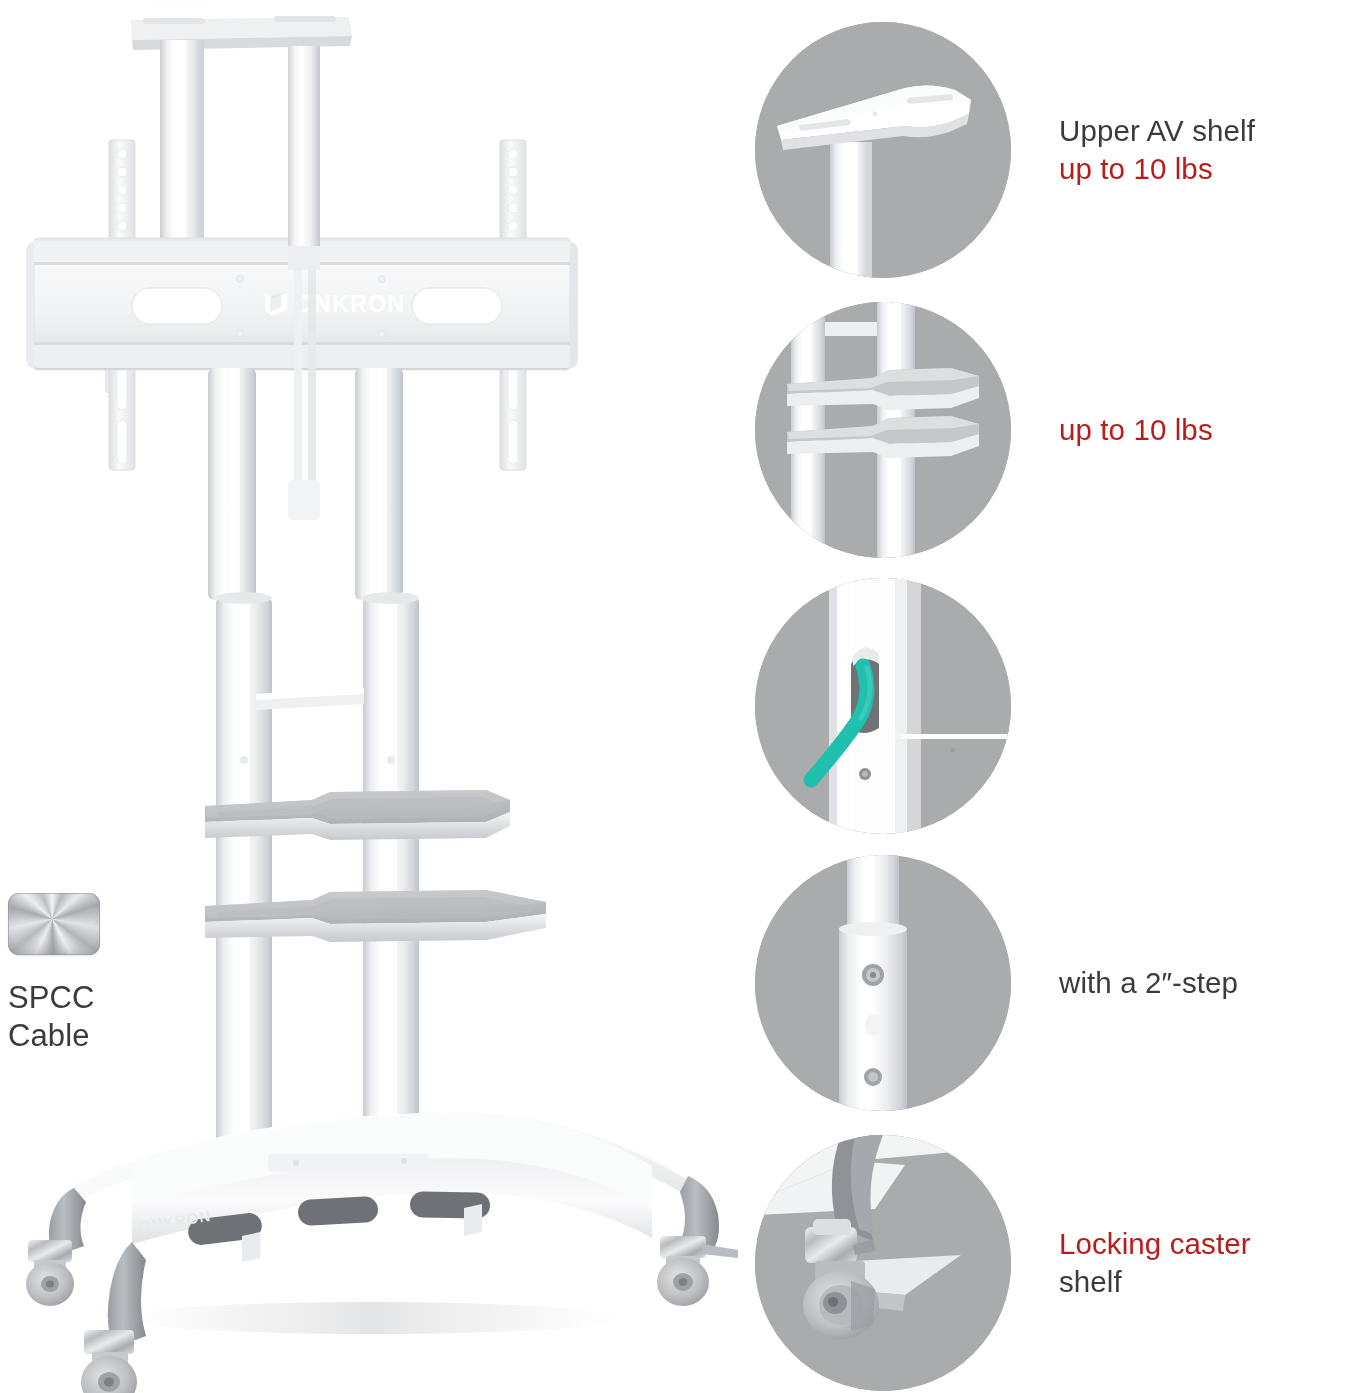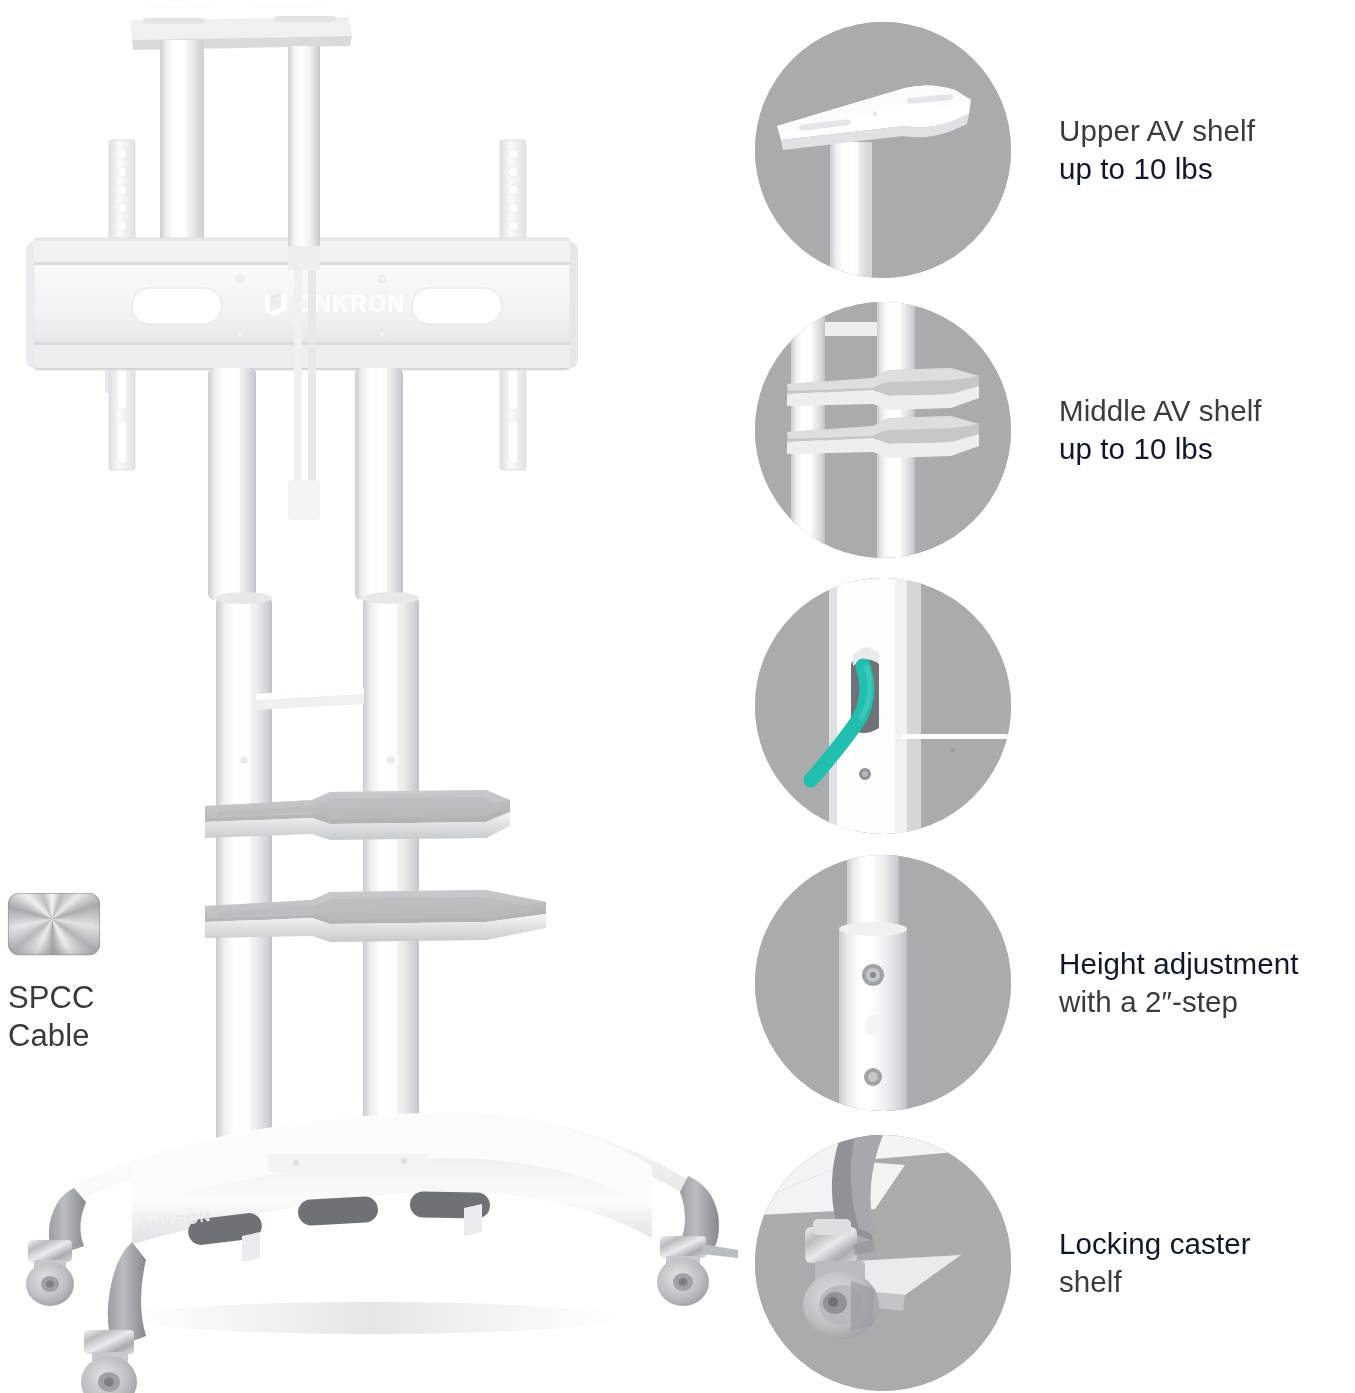--- a/index.html
+++ b/index.html
@@ -85,21 +85,21 @@
   .callout-thumb svg { display: block; width: 256px; height: 256px; }
 
   .callout-text {
     margin-left: 48px;
     font-size: 29.5px;
     line-height: 1.30;
     letter-spacing: 0.1px;
     white-space: nowrap;
   }
   .callout-text .l-dark { color: #3b3b3d; display: block; font-weight: 400; }
-  .callout-text .l-teal { color: #0f172a; display: block; font-weight: 400; }
+  .callout-text .l-teal { color: #b91c1c; display: block; font-weight: 400; }
 
   
   #callout-1 { top: 22px; }
   #callout-2 { top: 302px; }
   #callout-3 { top: 578px; }
   #callout-4 { top: 855px; }
   #callout-5 { top: 1135px; }
 </style>
 </head>
 <body>
@@ -408,21 +408,20 @@
         </g>
 
         <g>
           <path d="M32 130 L118 124 L134 116 L196 114 L224 122 L224 132 L196 140 L134 142 L118 136 L32 140 Z" fill="#c5c8cb"></path>
           <path d="M32 130 L118 124 L134 116 L196 114 L224 122 L198 126 L132 128 L116 134 L34 137 Z" fill="#dcdee0"></path>
           <path d="M32 140 L118 136 L134 142 L196 140 L224 132 L224 144 L196 154 L134 156 L118 150 L32 152 Z" fill="#eceeef"></path>
         </g>
       </svg>
     </div>
     <div class="callout-text">
-      <span class="l-dark">Middle AV shelf</span>
       <span class="l-teal">up to 10 lbs</span>
     </div>
   </div>
 
   <div class="callout" id="callout-3">
     <div class="callout-thumb">
       <svg viewBox="0 0 256 256" xmlns="http://www.w3.org/2000/svg">
         <rect width="256" height="256" fill="#aaabad"></rect>
 
         <rect x="74" y="0" width="78" height="256" fill="#fdfdfe"></rect>
@@ -466,21 +465,20 @@
         <circle cx="118" cy="120" r="7" fill="#c4c7ca"></circle>
         <circle cx="118" cy="120" r="3" fill="#86898e"></circle>
 
         <ellipse cx="118" cy="170" rx="8" ry="11" fill="#f3f4f5"></ellipse>
 
         <circle cx="118" cy="222" r="9" fill="#9fa2a6"></circle>
         <circle cx="118" cy="222" r="5" fill="#c4c7ca"></circle>
       </svg>
     </div>
     <div class="callout-text">
-      <span class="l-teal">Height adjustment</span>
       <span class="l-dark">with a 2″-step</span>
     </div>
   </div>
 
   <div class="callout" id="callout-5">
     <div class="callout-thumb">
       <svg viewBox="0 0 256 256" xmlns="http://www.w3.org/2000/svg">
         <rect width="256" height="256" fill="#aaabad"></rect>
 
         <path d="M0 66 L98 26 L256 12 L256 0 L0 0 Z" fill="#fbfcfc" opacity="0.9"></path>

